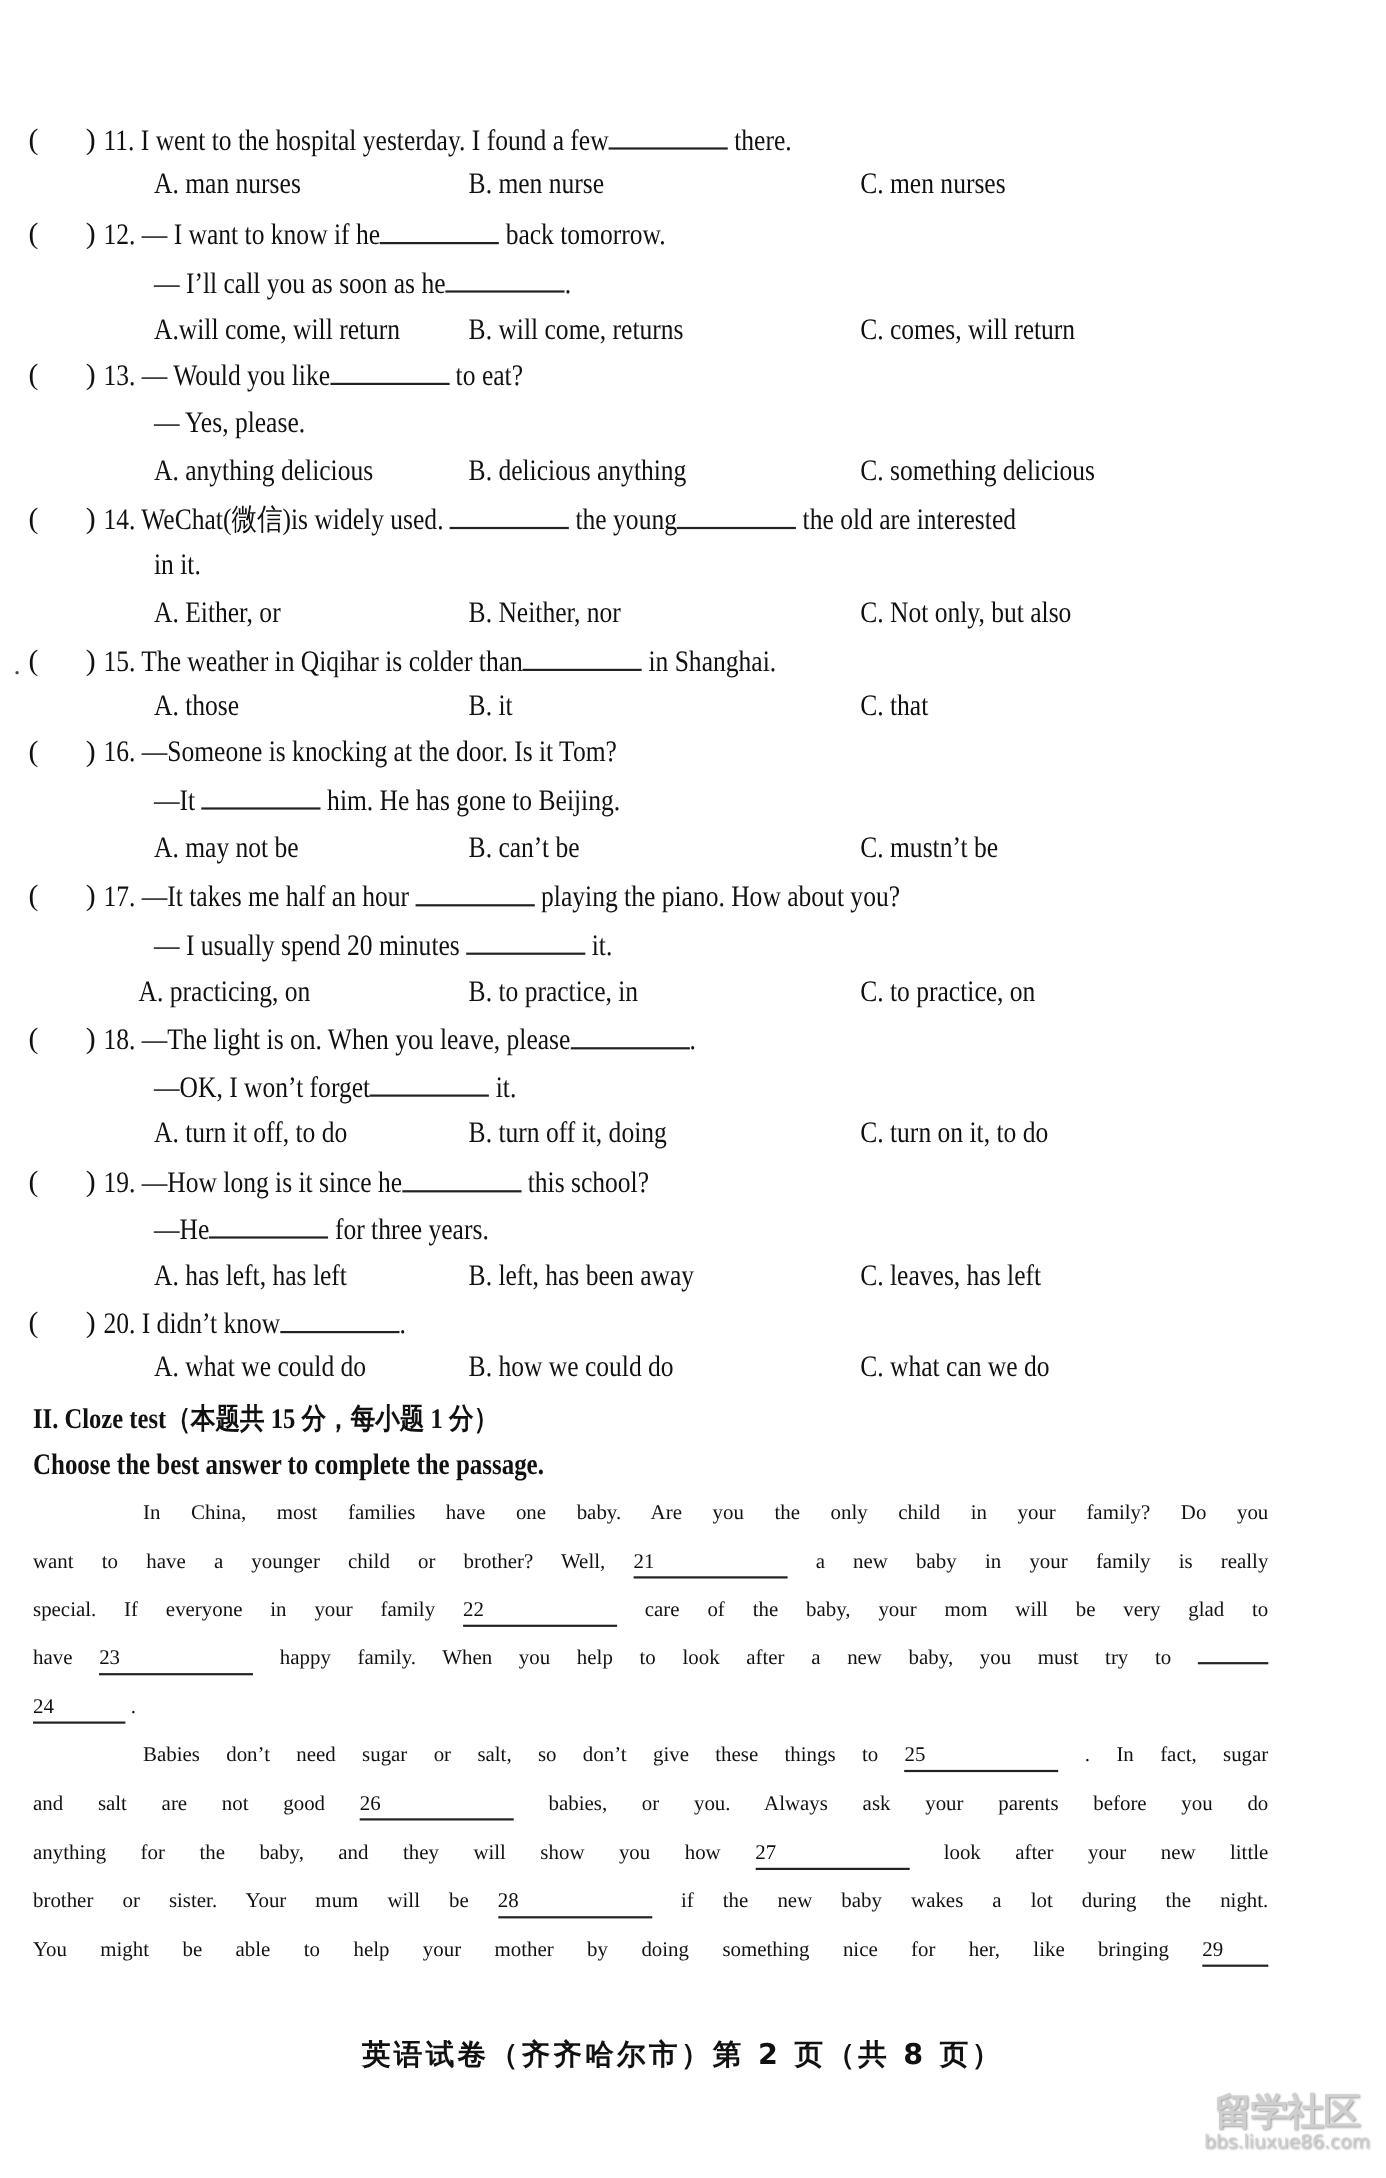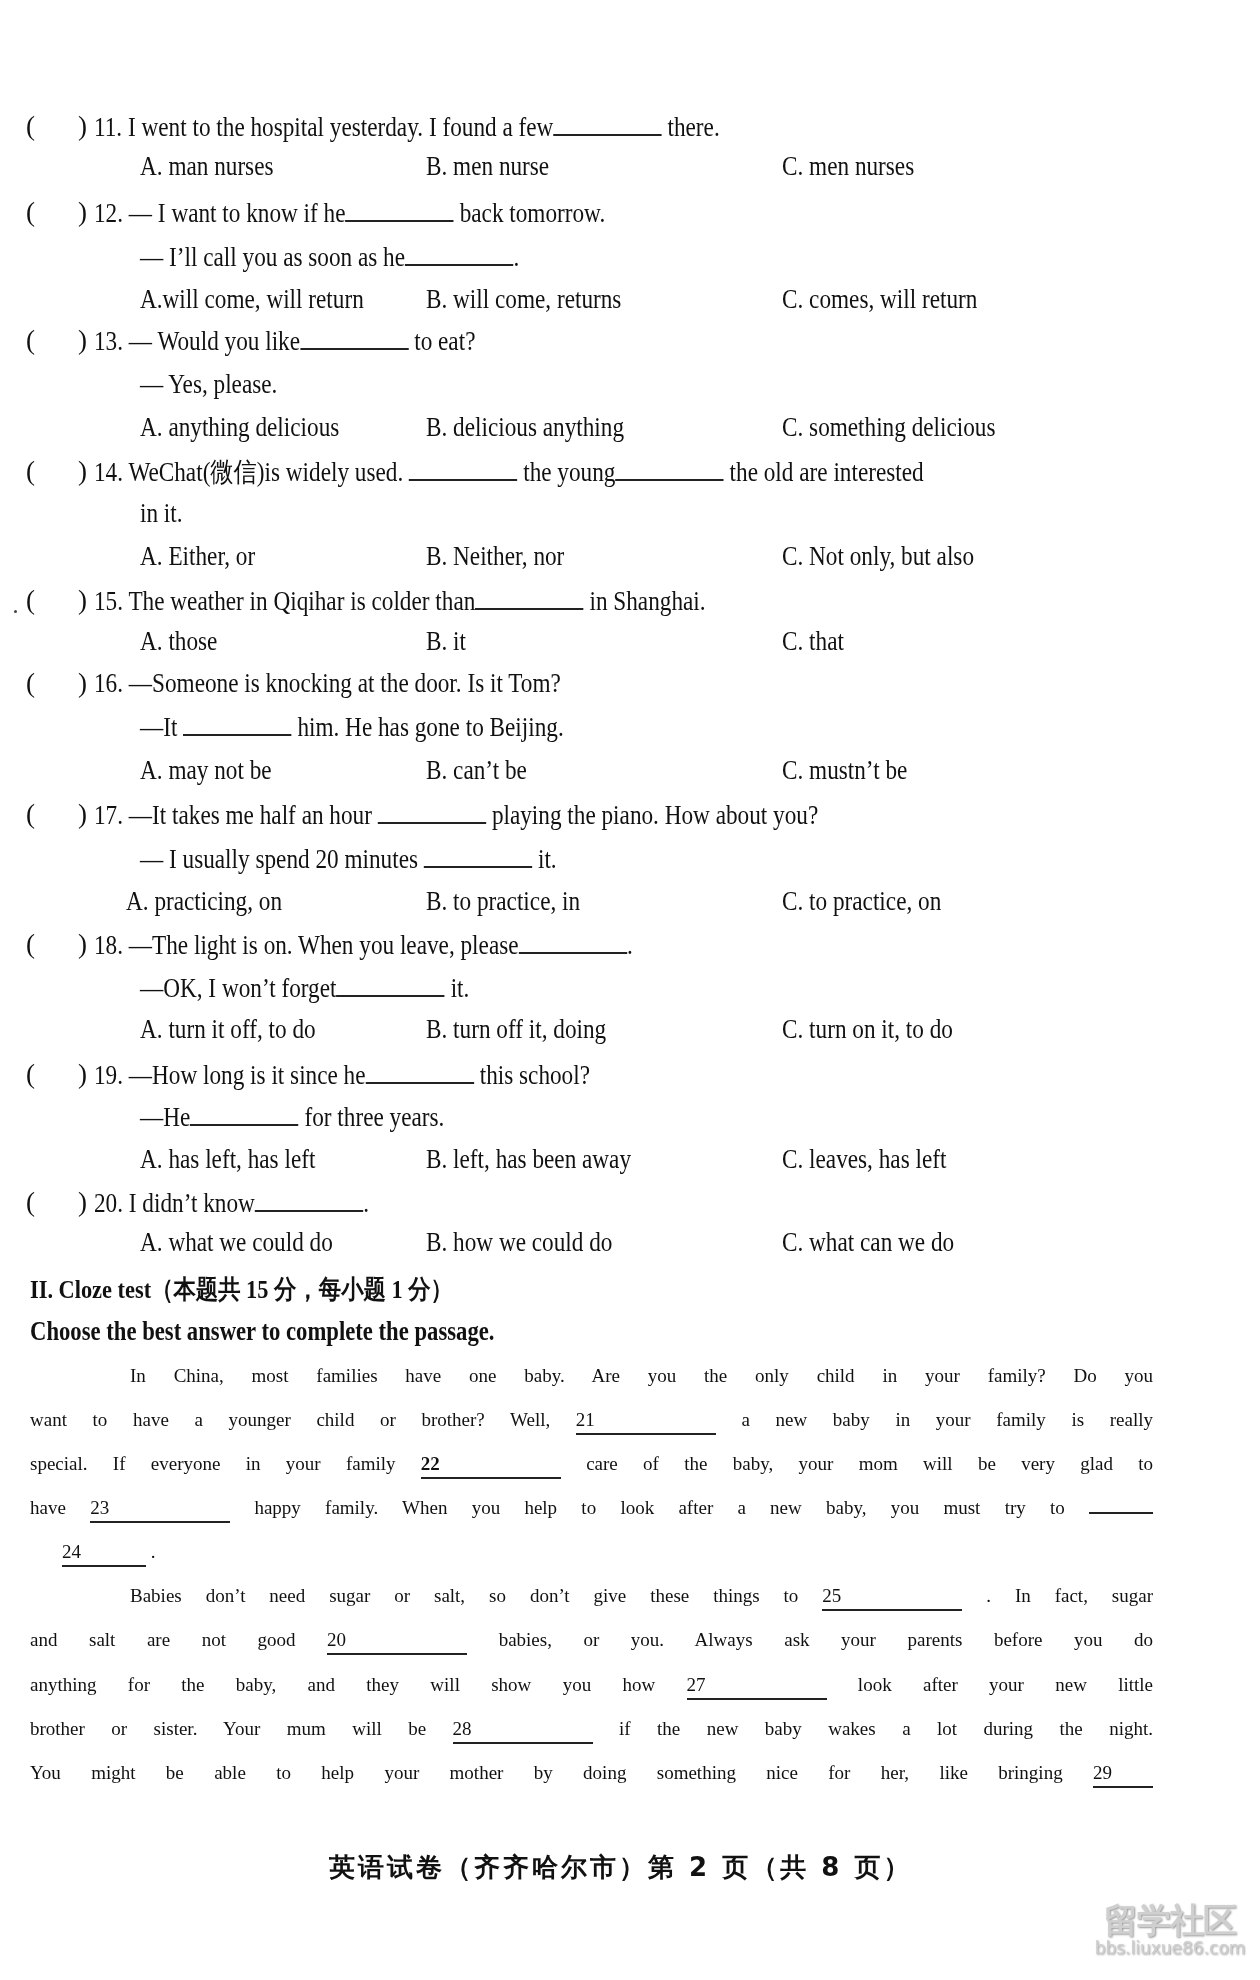--- a/index.html
+++ b/index.html
@@ -117,20 +117,20 @@
 <div class="opt" style="top: 1143px; left: 782px;">C. leaves, has left</div>
 <div class="paren-l" style="left: 26px; top: 1186px;">(</div>
 <span style="position: absolute; left: 44px; top: 1186px; width: 30px; height: 32px;"></span>
 <div class="paren-r" style="left: 78px; top: 1186px;">)</div>
 <div class="line" style="top: 1186px; left: 94px;"><span>20. </span><span>I didn’t know</span><span class="blank" style="width: 126px;"></span><span>.</span></div>
 <div class="opt" style="top: 1226px; left: 140px;">A. what we could do</div>
 <div class="opt" style="top: 1226px; left: 426px;">B. how we could do</div>
 <div class="opt" style="top: 1226px; left: 782px;">C. what can we do</div>
 <div class="pline indent" style="top: 1360px;"><span>In China, most families have one baby. Are you the only child in your family? Do you</span> </div>
 <div class="pline" style="top: 1404px;"><span>want to have a younger child or brother? Well,</span> <span class="cb" style="width: 140px;">21</span> <span>a new baby in your family is really</span> </div>
-<div class="pline" style="top: 1448px;"><span>special. If everyone in your family</span> <span class="cb" style="width: 140px; font-weight: bold;">22</span> <span>care of the baby, your mom will be very glad to</span> </div>
+<div class="pline" style="top: 1448px;"><span>special. If everyone in your family</span> <span class="cb" style="width: 140px;">22</span> <span>care of the baby, your mom will be very glad to</span> </div>
 <div class="pline" style="top: 1492px;"><span>have</span> <span class="cb" style="width: 140px;">23</span> <span>happy family. When you help to look after a new baby, you must try to</span> <span class="cb" style="width: 64px;"></span> </div>
-<div class="pline short" style="top: 1536px;"><span class="cb" style="width: 84px; text-align: right; margin-left: 32px;">24</span> <span>.</span> </div>
+<div class="pline short" style="top: 1536px;"><span class="cb" style="width: 84px; text-align: right;">24</span> <span>.</span> </div>
 <div class="pline indent" style="top: 1580px;"><span>Babies don’t need sugar or salt, so don’t give these things to</span> <span class="cb" style="width: 140px;">25</span> <span>. In fact, sugar</span> </div>
-<div class="pline" style="top: 1624px;"><span>and salt are not good</span> <span class="cb" style="width: 140px;">20</span> <span>babies, or you. Always ask your parents before you do</span> </div>
+<div class="pline" style="top: 1624px;"><span>and salt are not good</span> <span class="cb" style="width: 140px;">26</span> <span>babies, or you. Always ask your parents before you do</span> </div>
 <div class="pline" style="top: 1669px;"><span>anything for the baby, and they will show you how</span> <span class="cb" style="width: 140px;">27</span> <span>look after your new little</span> </div>
 <div class="pline" style="top: 1713px;"><span>brother or sister. Your mum will be</span> <span class="cb" style="width: 140px;">28</span> <span>if the new baby wakes a lot during the night.</span> </div>
 <div class="pline" style="top: 1757px;"><span>You might be able to help your mother by doing something nice for her, like bringing</span> <span class="cb" style="width: 60px; text-align: right;">29</span> </div>
 
 </body></html>

